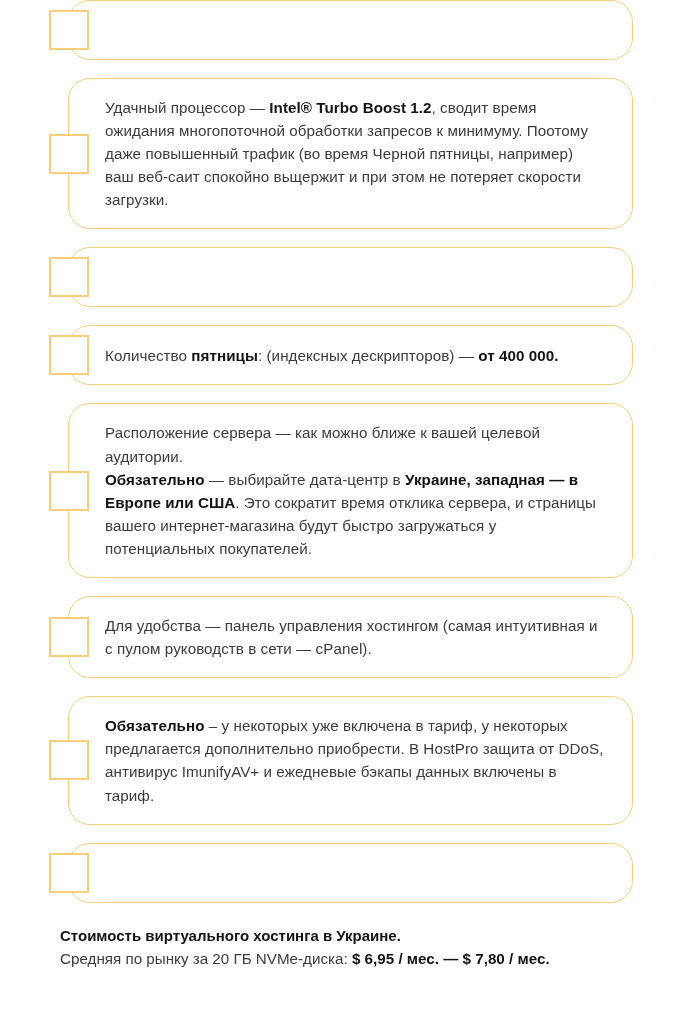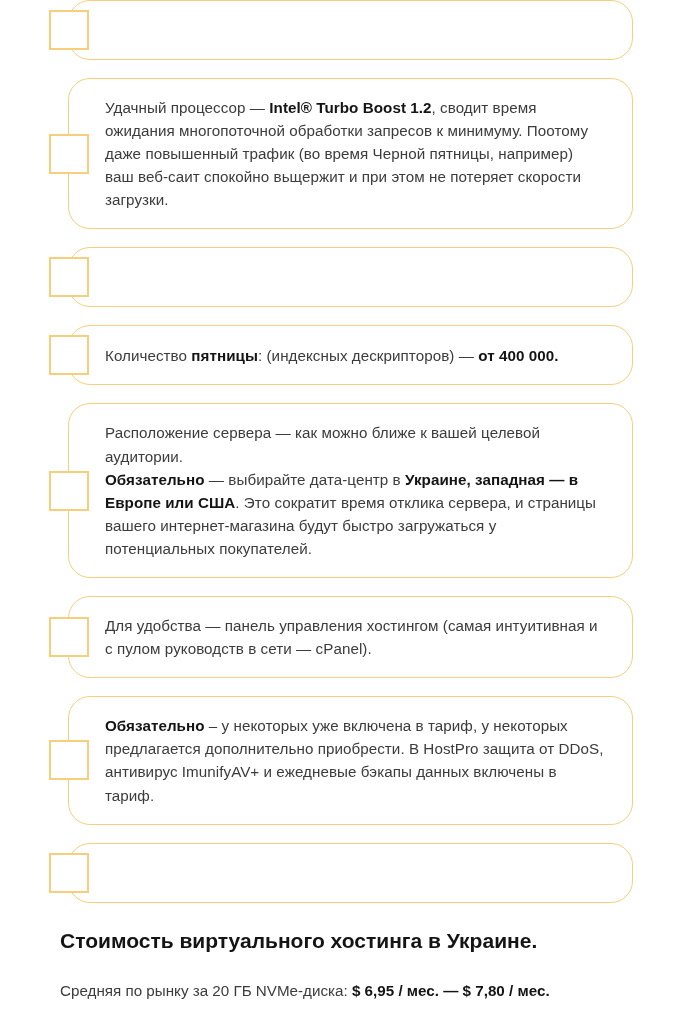--- a/index.html
+++ b/index.html
@@ -66,25 +66,25 @@
     font-weight: 700;
   }
 
   .footer {
     padding-left: 60px;
     padding-right: 40px;
     margin-top: 22px;
   }
 
   .footer-title {
-    font-size: 21px;
+    font-size: 15px;
     font-weight: 700;
     color: #141414;
     line-height: 1.5;
-    margin-bottom: 24px;
+    margin-bottom: 1px;
   }
 
   .footer-sub {
     font-size: 15.2px;
     line-height: 1.5;
     color: #3c3c3c;
   }
 
   .footer-sub b {
     color: #141414;

